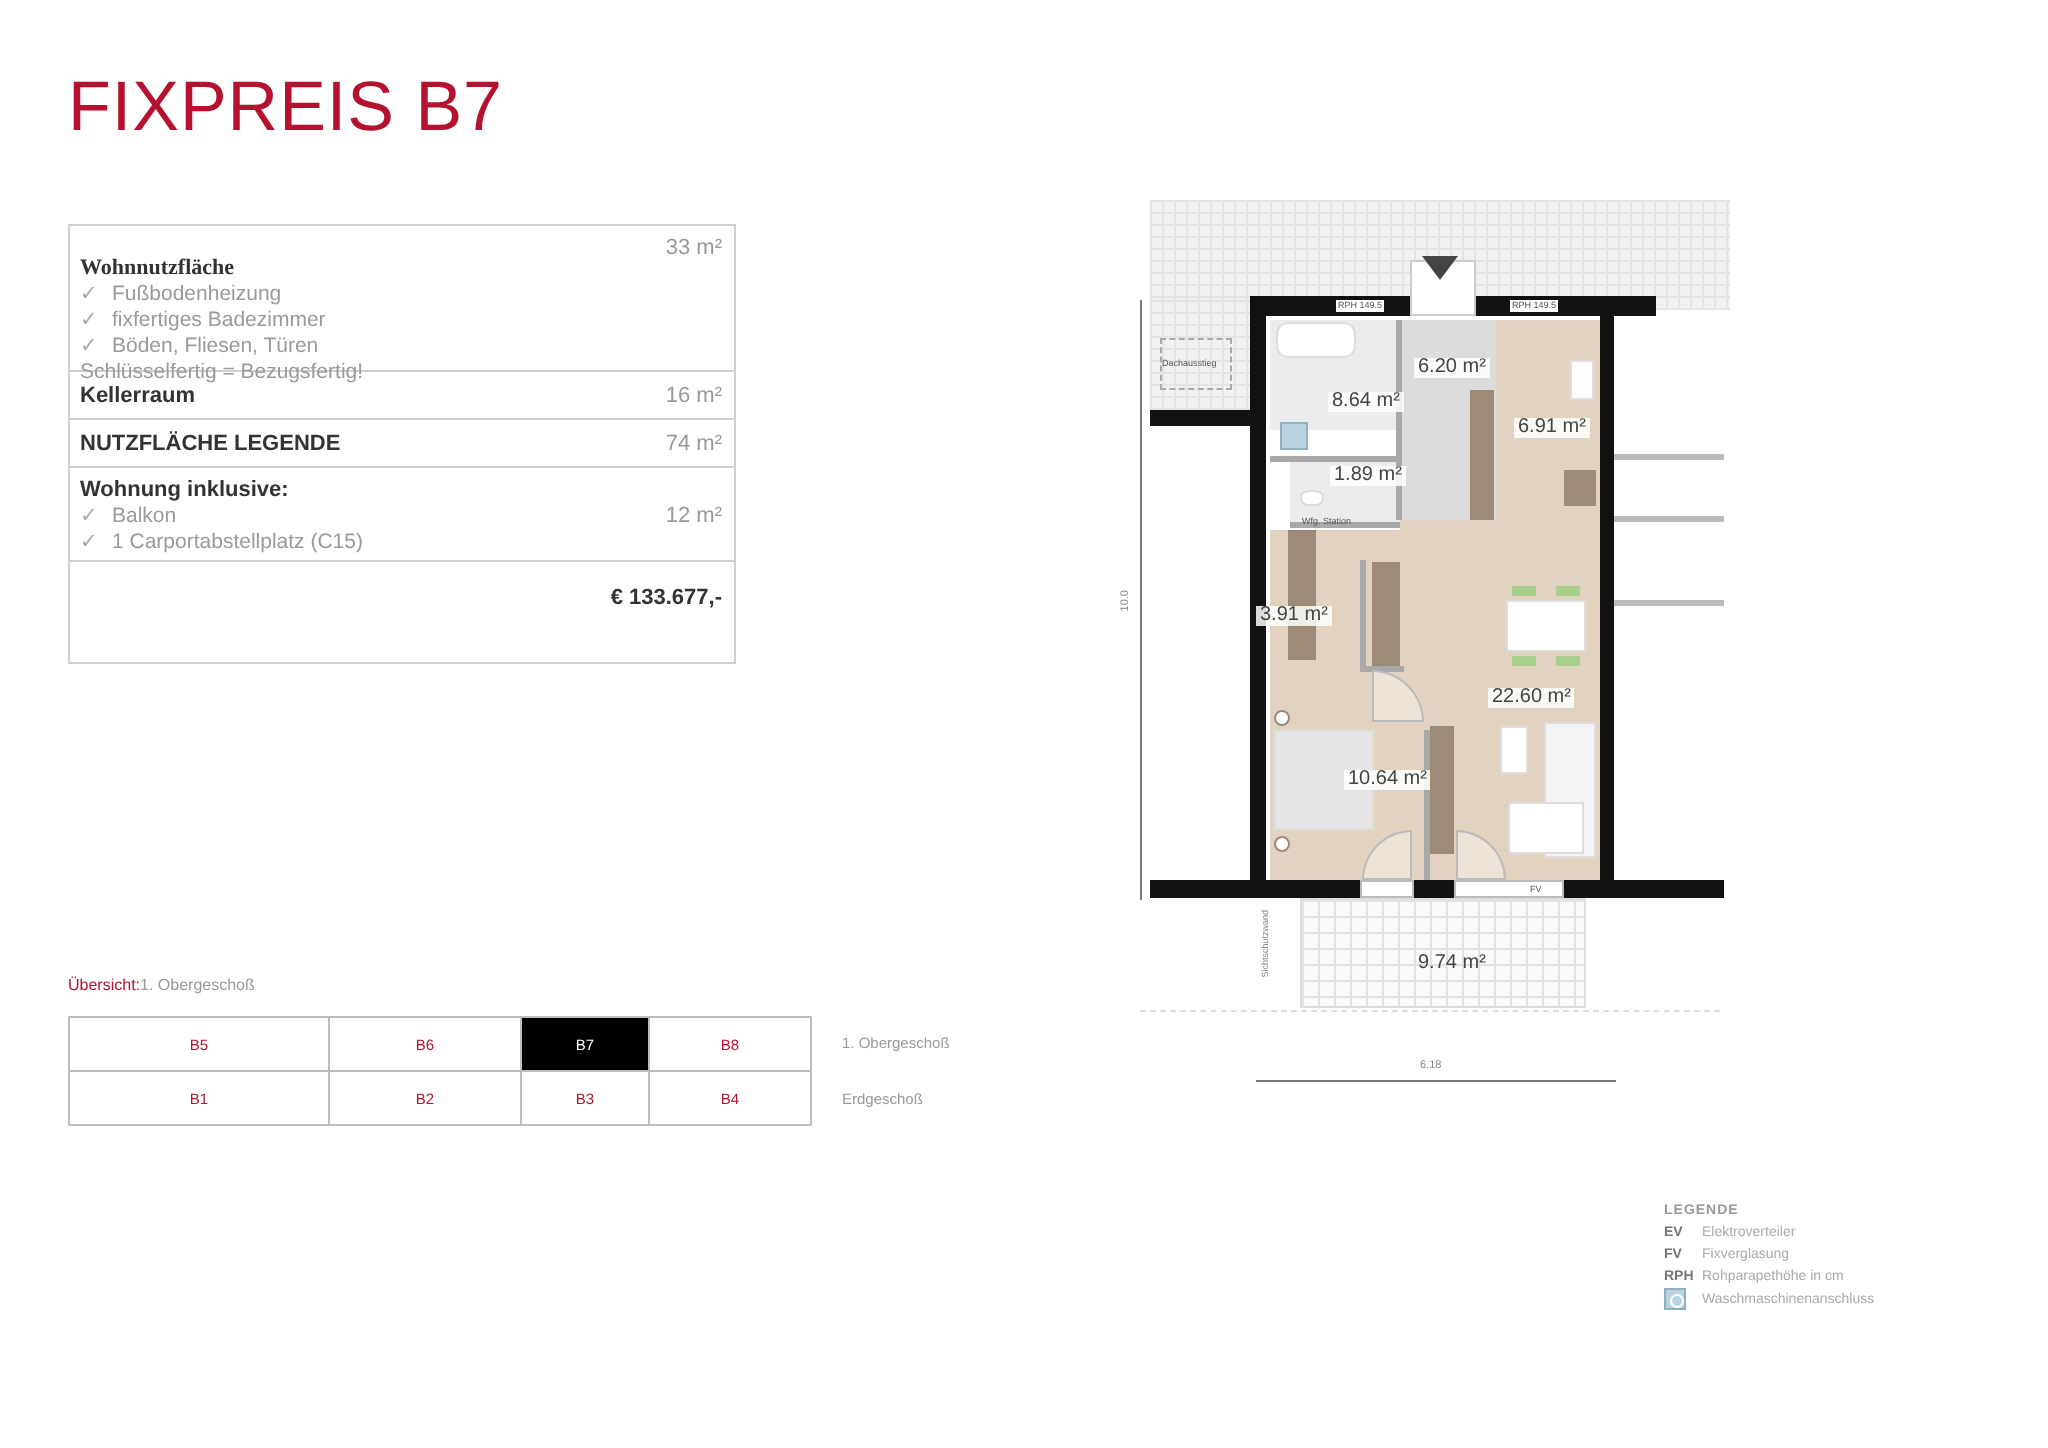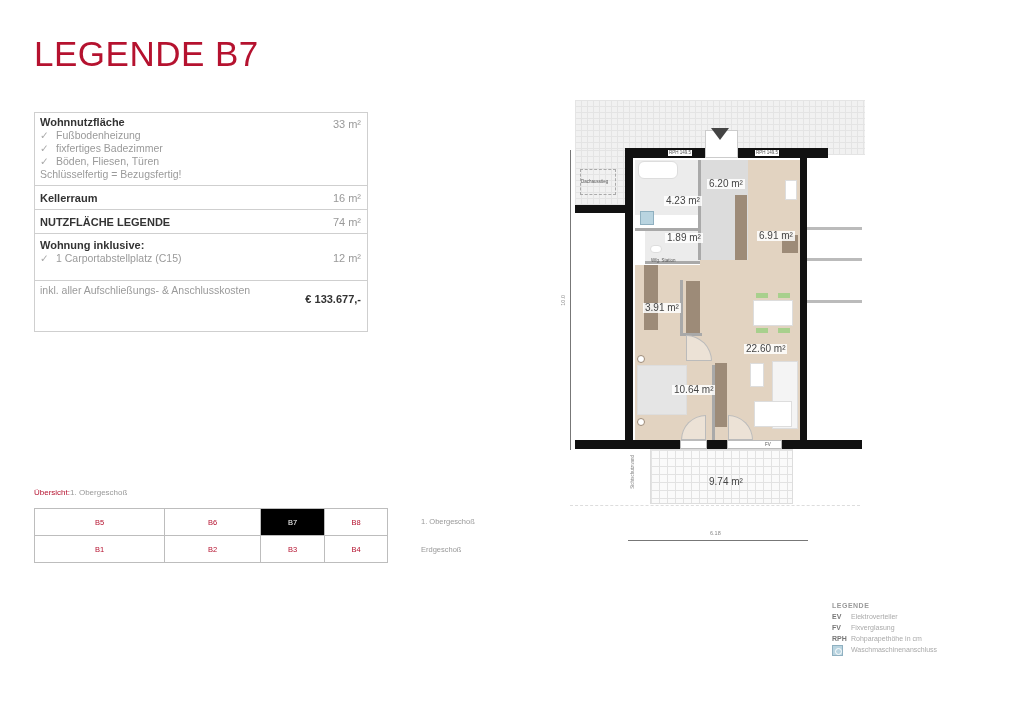--- a/index.html
+++ b/index.html
@@ -44,60 +44,60 @@
   .furn-white { background: #fff; position: absolute; border: 1px solid #ddd; }
   .chair { background: #a8d08d; position: absolute; }
   .inner { position: absolute; background: #a9a9a9; }
   .tiny { position: absolute; font-size: 4.5px; color: #555; background: #fff; padding: 0 1px; line-height: 6px; white-space: nowrap; }
   .dim { position: absolute; font-size: 5.5px; color: #888; }
   .door-arc { position: absolute; border: 1px solid #bbb; border-radius: 0 100% 0 0; background: rgba(255,255,255,0.35); }
 </style>
 </head>
 <body>
 
-<div class="title">LEGENDE B7</div>
+<div class="title">FIXPREIS B7</div>
 
 <div class="info-table">
   <div class="info-row" style="height:73px;">
     <span class="info-val" style="top:5px;">33 m²</span>
-    <div class="info-head" style="margin-top:0;">Wohnnutzfläche</div>
+    <div class="info-head" style="margin-top:12px;font-family:Liberation Serif, serif;">Wohnnutzfläche</div>
     <div class="info-sub"><span class="check">✓</span><span>Fußbodenheizung</span></div>
     <div class="info-sub"><span class="check">✓</span><span>fixfertiges Badezimmer</span></div>
     <div class="info-sub"><span class="check">✓</span><span>Böden, Fliesen, Türen</span></div>
     <div class="info-sub">Schlüsselfertig = Bezugsfertig!</div>
   </div>
   <div class="info-row" style="height:24px;">
     <span class="info-val" style="top:6px;">16 m²</span>
     <div class="info-head" style="margin-top:3px;">Kellerraum</div>
   </div>
   <div class="info-row" style="height:24px;">
     <span class="info-val" style="top:6px;">74 m²</span>
     <div class="info-head" style="margin-top:3px;">NUTZFLÄCHE LEGENDE</div>
   </div>
   <div class="info-row" style="height:47px;">
     <span class="info-val" style="top:18px;">12 m²</span>
     <div class="info-head" style="margin-top:2px;">Wohnung inklusive:</div>
+    <div class="info-sub"><span class="check">✓</span><span>Balkon</span></div>
     <div class="info-sub"><span class="check">✓</span><span>1 Carportabstellplatz (C15)</span></div>
   </div>
   <div class="info-row" style="height:50px;">
     <span class="info-val bold" style="top:12px;">€ 133.677,-</span>
-    <div class="info-sub">inkl. aller Aufschließungs- &amp; Anschlusskosten</div>
   </div>
 </div>
 
 <div class="overview-label">
   <span class="red">Übersicht:</span><span>1. Obergeschoß</span>
 </div>
 <table class="grid">
   <tbody>
       <tr>
     <td style="width:130px;">B5</td>
     <td style="width:96px;">B6</td>
     <td style="width:64px;" class="active">B7</td>
-    <td style="width:63px;">B8</td>
+    <td style="width:81px;">B8</td>
   </tr>
   <tr>
     <td>B1</td>
     <td>B2</td>
     <td>B3</td>
     <td>B4</td>
   </tr>
 </tbody>
   </table>
 <div class="floor-label" style="top:517px;">1. Obergeschoß</div>
@@ -184,20 +184,20 @@
   <div class="abs tile" style="left:90px; top:354px; width:143px; height:55px; border:1.5px solid #ddd;"></div>
   <div class="abs" style="left:10px; top:410px; width:290px; height:0; border-top:1.5px dashed #ddd;"></div>
   <div class="dim" style="left:70px; top:360px; writing-mode:vertical-rl; transform:rotate(180deg); font-size:4.5px;">Sichtschutzwand</div>
 
   <div class="abs" style="left:10px; top:55px; width:1px; height:300px; background:#777;"></div>
   <div class="dim" style="left:0px; top:200px; writing-mode:vertical-rl; transform:rotate(180deg);">10.0</div>
   <div class="abs" style="left:68px; top:445px; width:180px; height:1px; background:#777;"></div>
   <div class="dim" style="left:150px; top:435px;">6.18</div>
 
   <div class="area" style="left:147px; top:84px;">6.20 m²</div>
-  <div class="area" style="left:104px; top:101px;">4.23 m²</div>
-  <div class="area" style="left:197px; top:136px;">6.91 m²</div>
+  <div class="area" style="left:104px; top:101px;">8.64 m²</div>
+  <div class="area" style="left:197px; top:114px;">6.91 m²</div>
   <div class="area" style="left:105px; top:138px;">1.89 m²</div>
-  <div class="area" style="left:83px; top:208px;">3.91 m²</div>
+  <div class="area" style="left:68px; top:208px;">3.91 m²</div>
   <div class="area" style="left:184px; top:249px;">22.60 m²</div>
   <div class="area" style="left:112px; top:290px;">10.64 m²</div>
   <div class="area" style="left:147px; top:382px; background:transparent;">9.74 m²</div>
 </div>
 
 </body></html>

